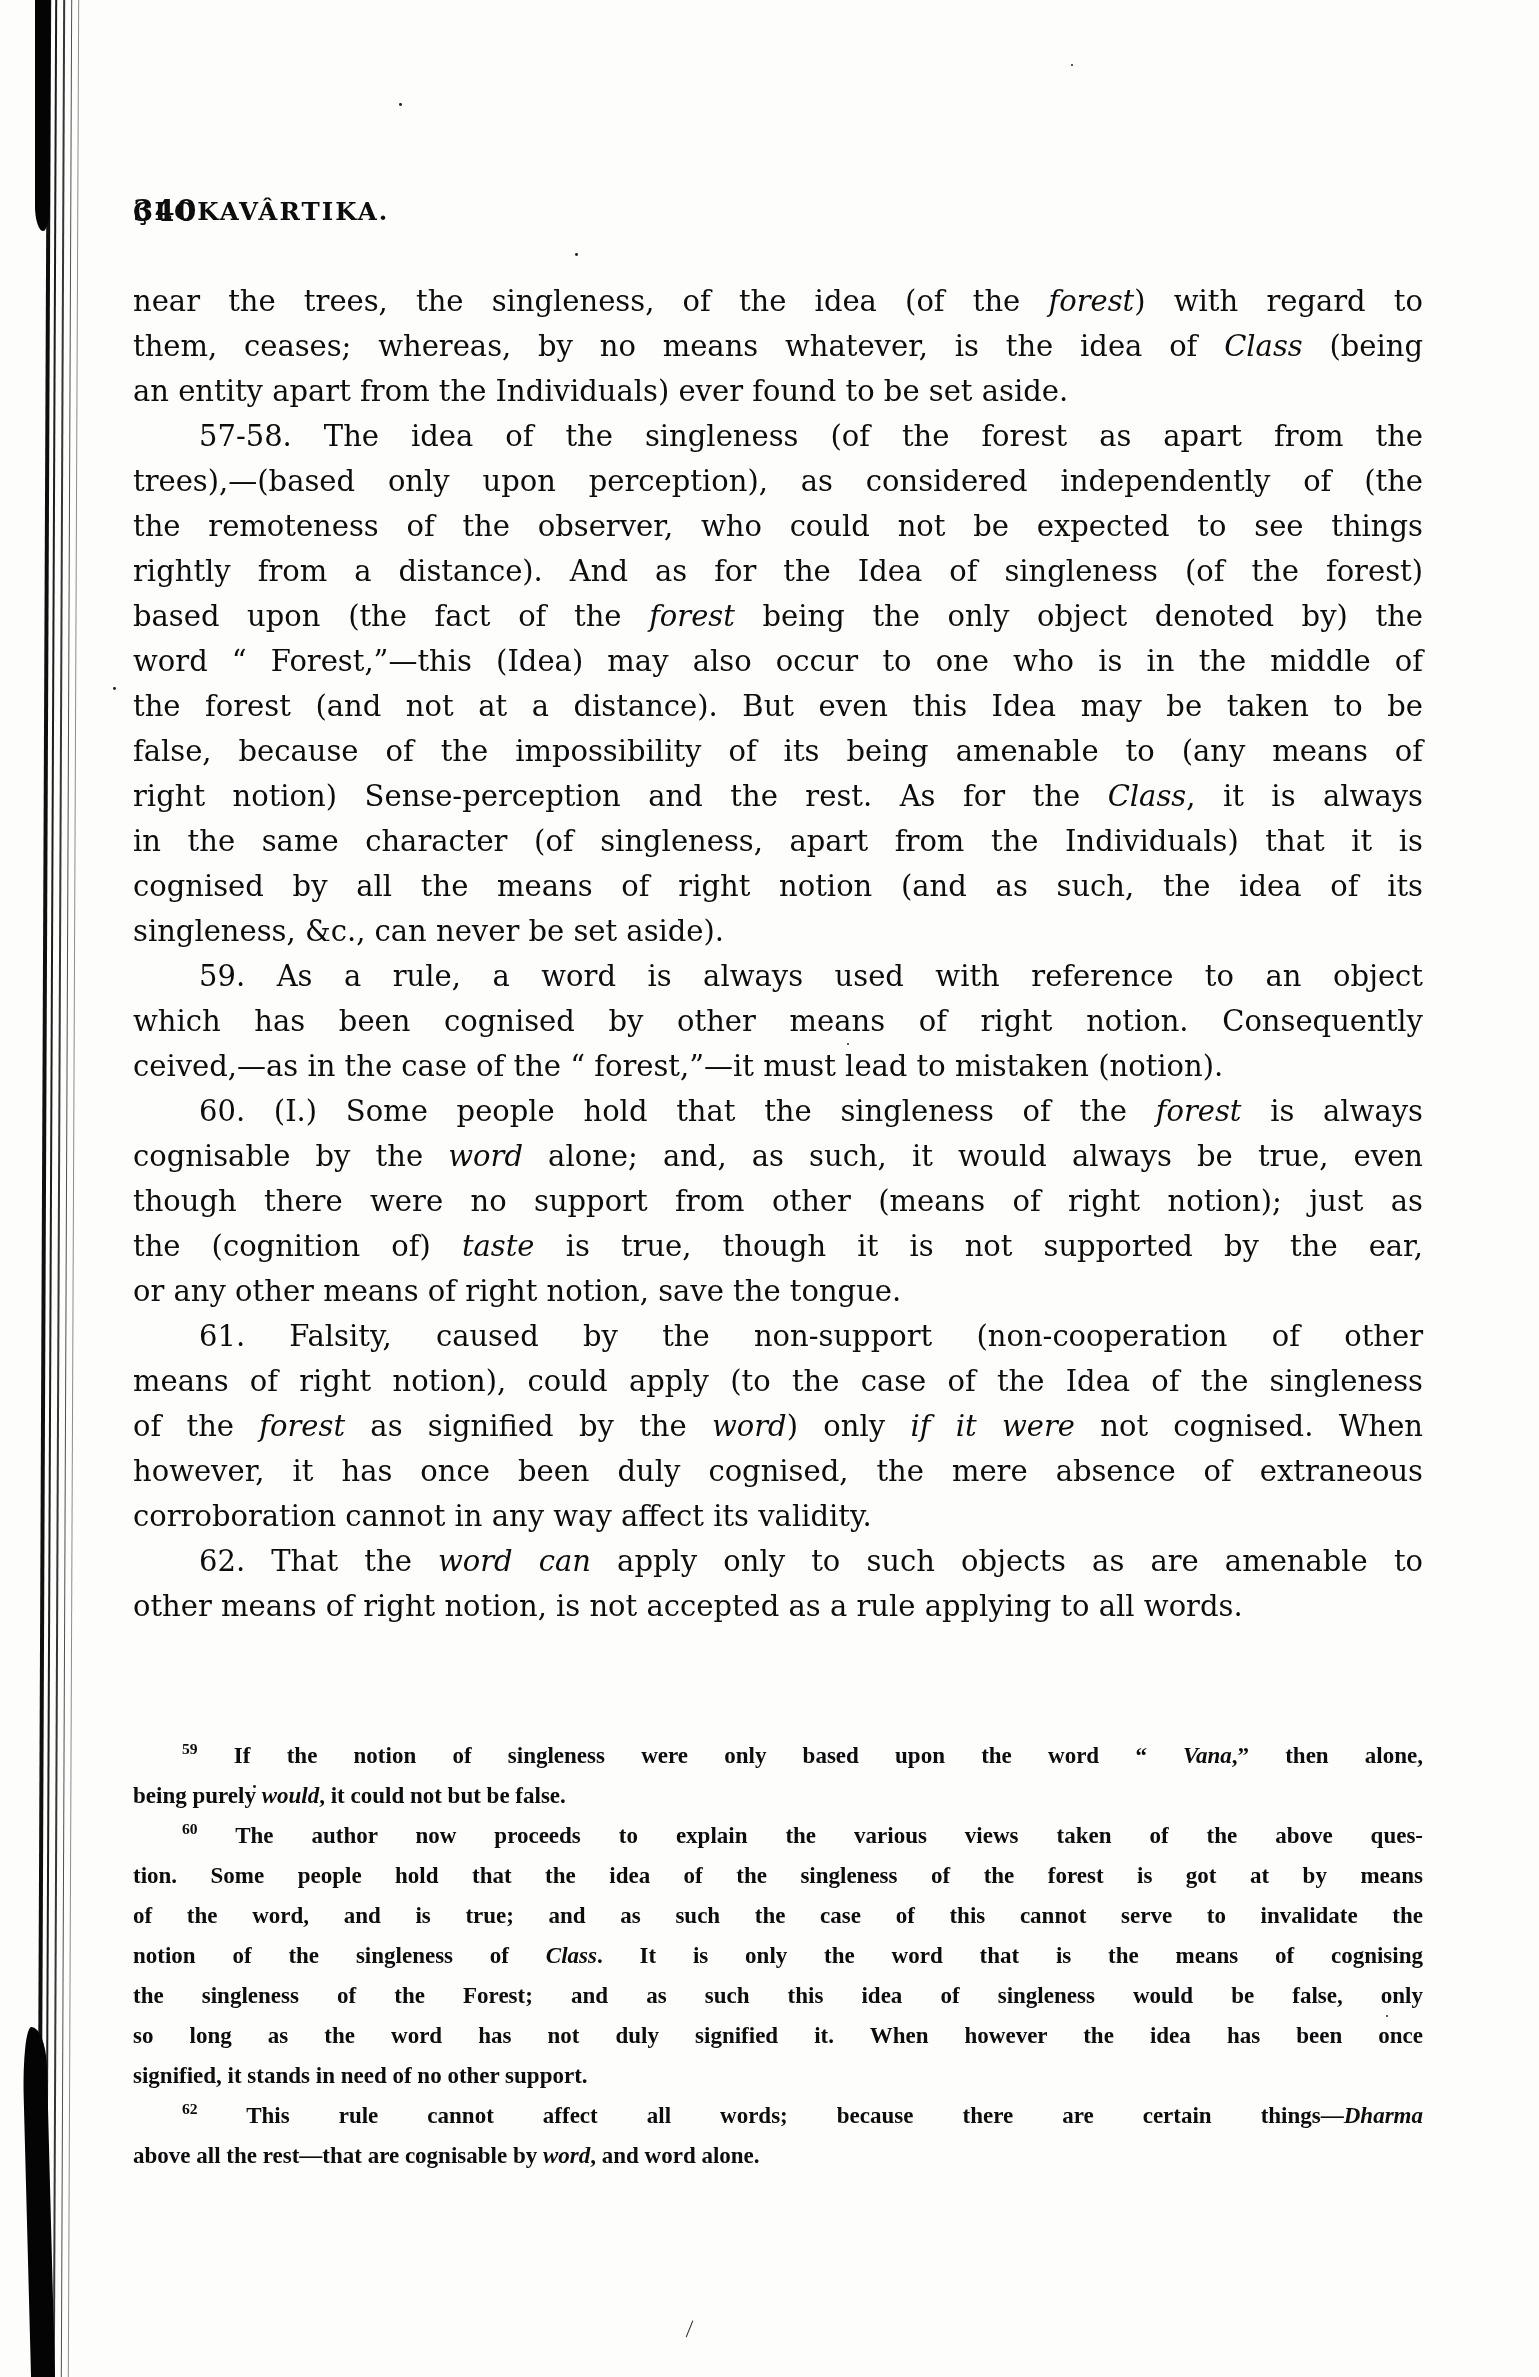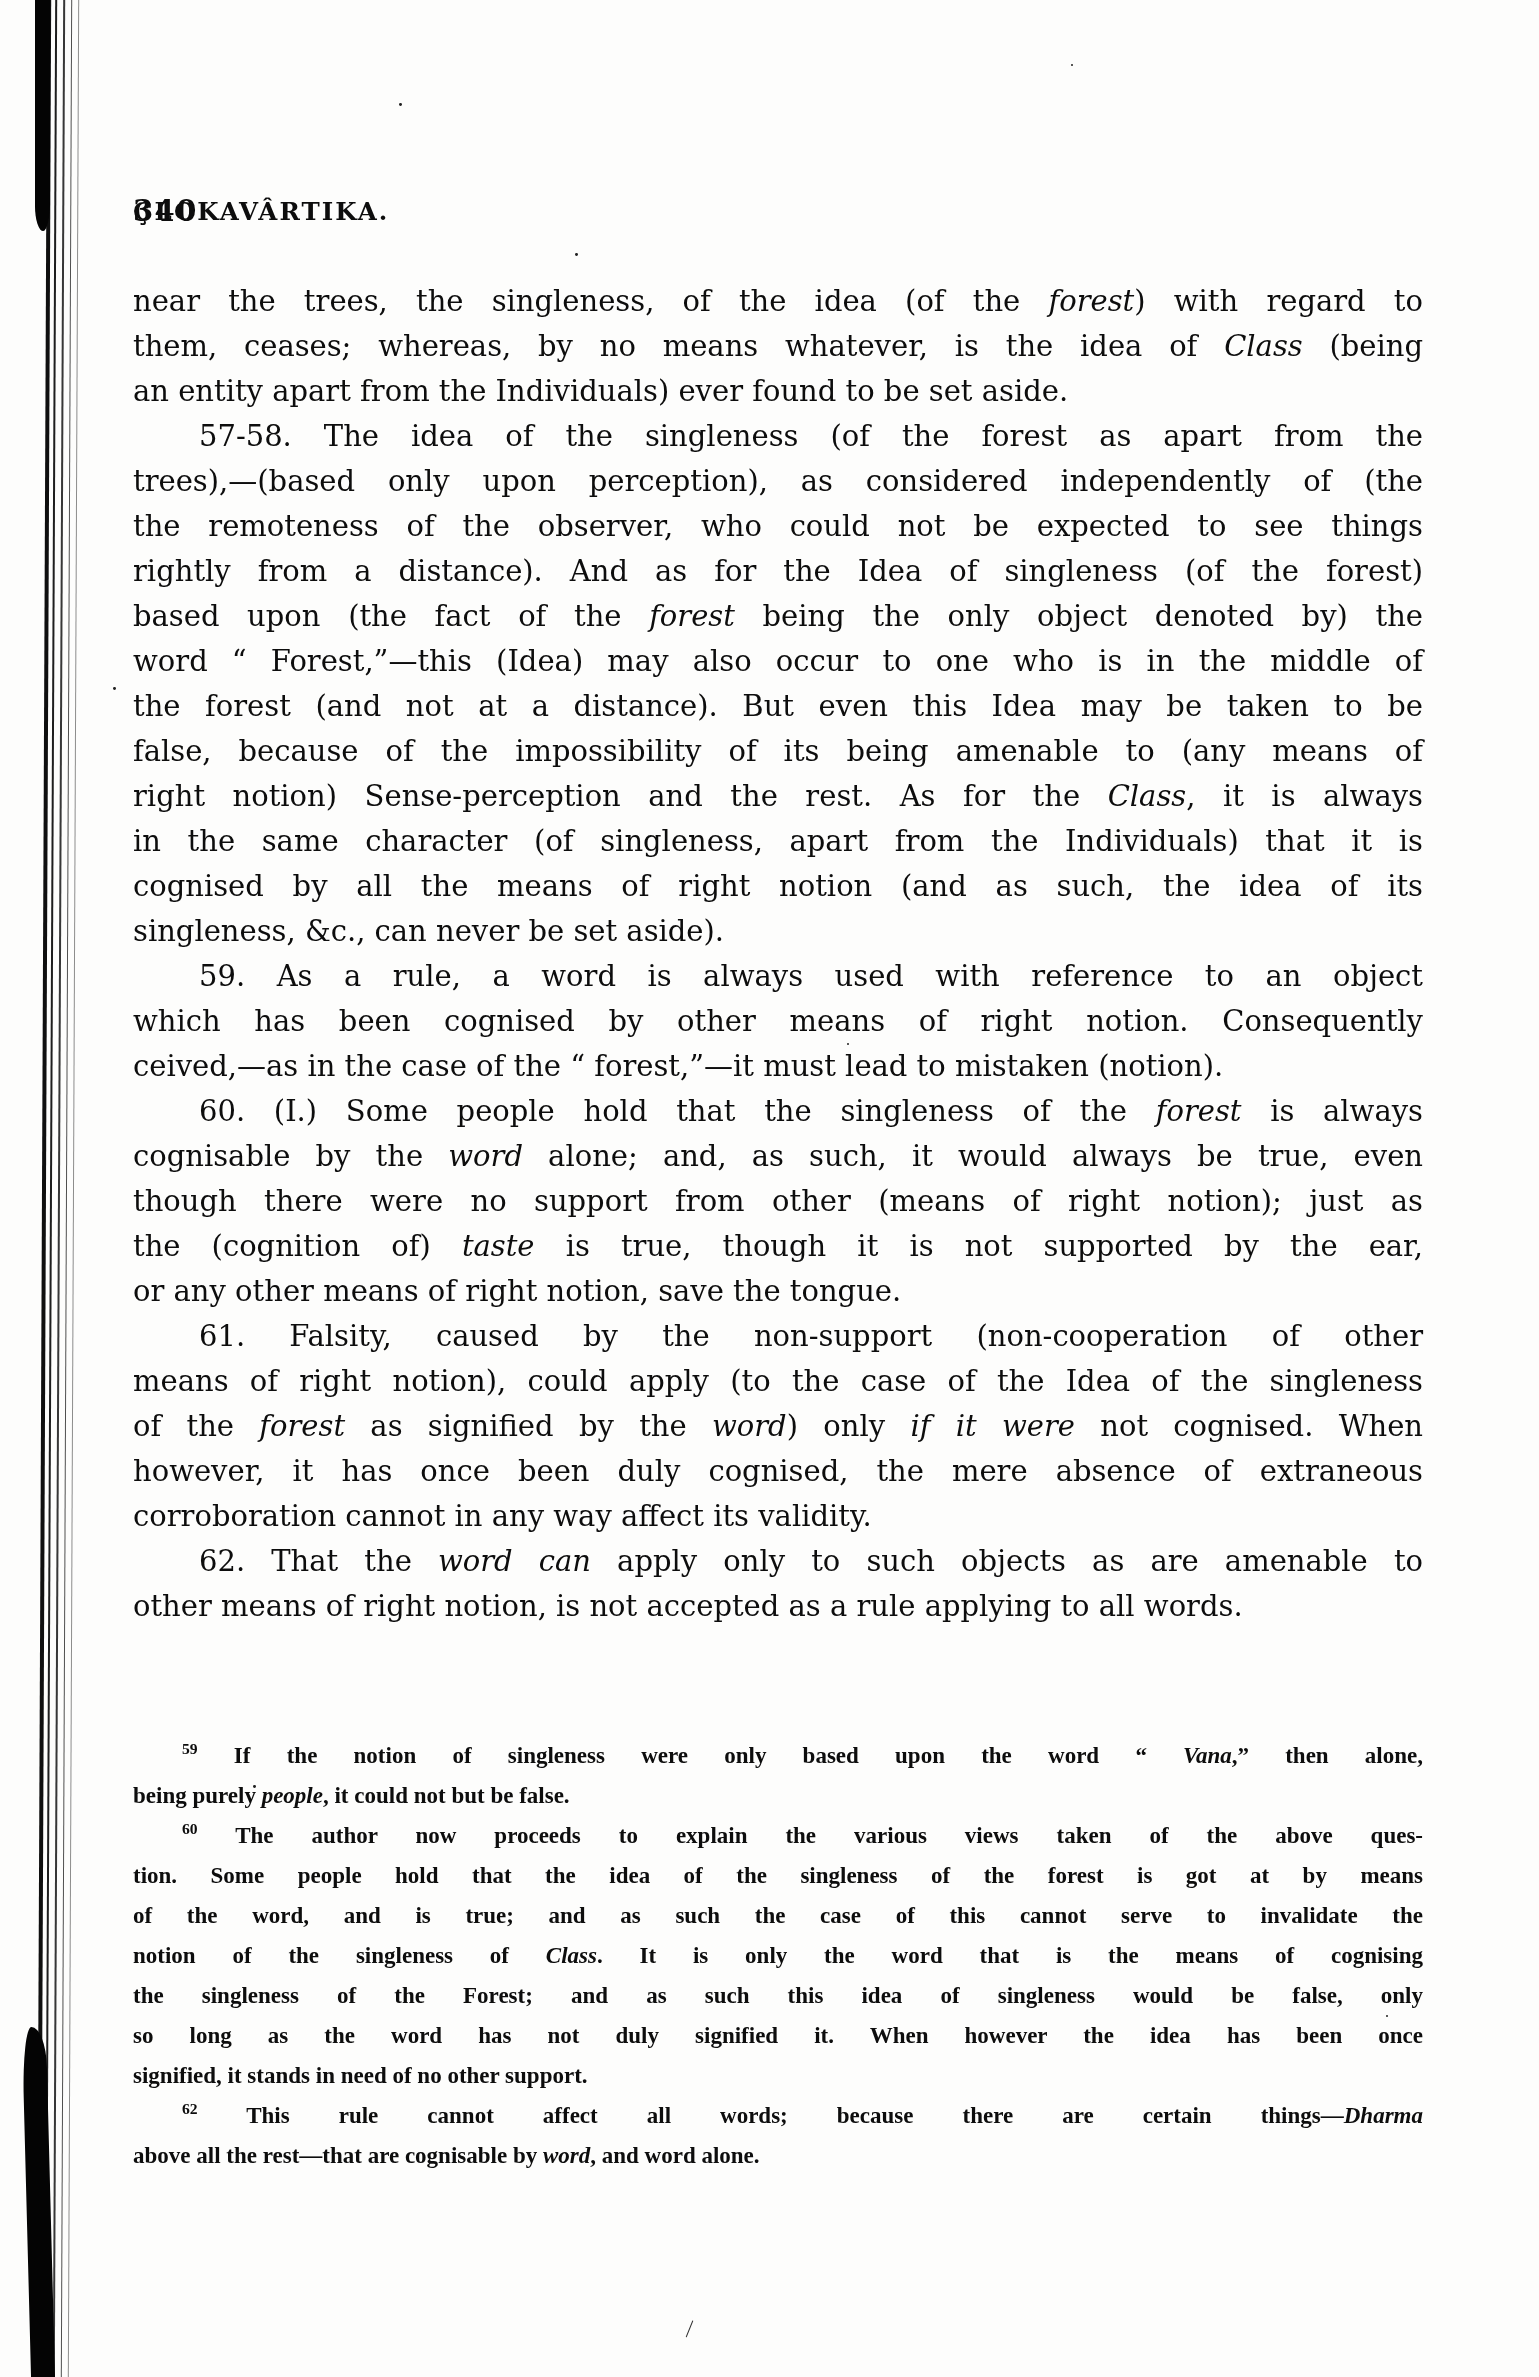--- a/index.html
+++ b/index.html
@@ -97,21 +97,21 @@
       <div class="tline">means of right notion), could apply (to the case of the Idea of the singleness</div>
       <div class="tline">of the <i>forest</i> as signified by the <i>word</i>) only <i>if it were</i> not cognised.  When</div>
       <div class="tline">however, it has once been duly cognised, the mere absence of extraneous</div>
       <div class="tline end">corroboration cannot in any way affect its validity.</div>
       <div class="tline indent">62.  That the <i>word can</i> apply only to such objects as are amenable to</div>
       <div class="tline end">other means of right notion, is not accepted as a rule applying to all words.</div>
     </div>
 
   <div class="footnotes">
       <div class="tline indent"><sup>59</sup> If the notion of singleness were only based upon the word “ <i>Vana</i>,” then alone,</div>
-      <div class="tline end">being purely <i>people</i>, it could not but be false.</div>
+      <div class="tline end">being purely <i>would</i>, it could not but be false.</div>
       <div class="tline indent"><sup>60</sup> The author now proceeds to explain the various views taken of the above ques-</div>
       <div class="tline">tion.  Some people hold that the idea of the singleness of the forest is got at by means</div>
       <div class="tline">of the word, and is true; and as such the case of this cannot serve to invalidate the</div>
       <div class="tline">notion of the singleness of <i>Class</i>.  It is only the word that is the means of cognising</div>
       <div class="tline">the singleness of the Forest; and as such this idea of singleness would be false, only</div>
       <div class="tline">so long as the word has not duly signified it.  When however the idea has been once</div>
       <div class="tline end">signified, it stands in need of no other support.</div>
       <div class="tline indent"><sup>62</sup> This rule cannot affect all words; because there are certain things—<i>Dharma</i></div>
       <div class="tline end">above all the rest—that are cognisable by <i>word</i>, and word alone.</div>
     </div>

